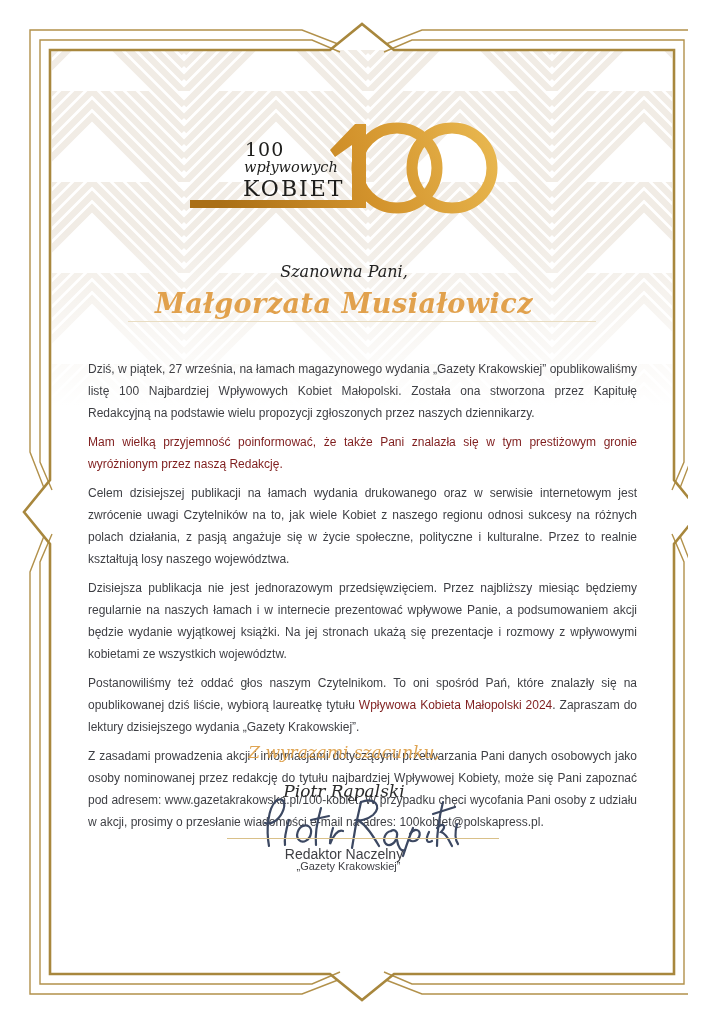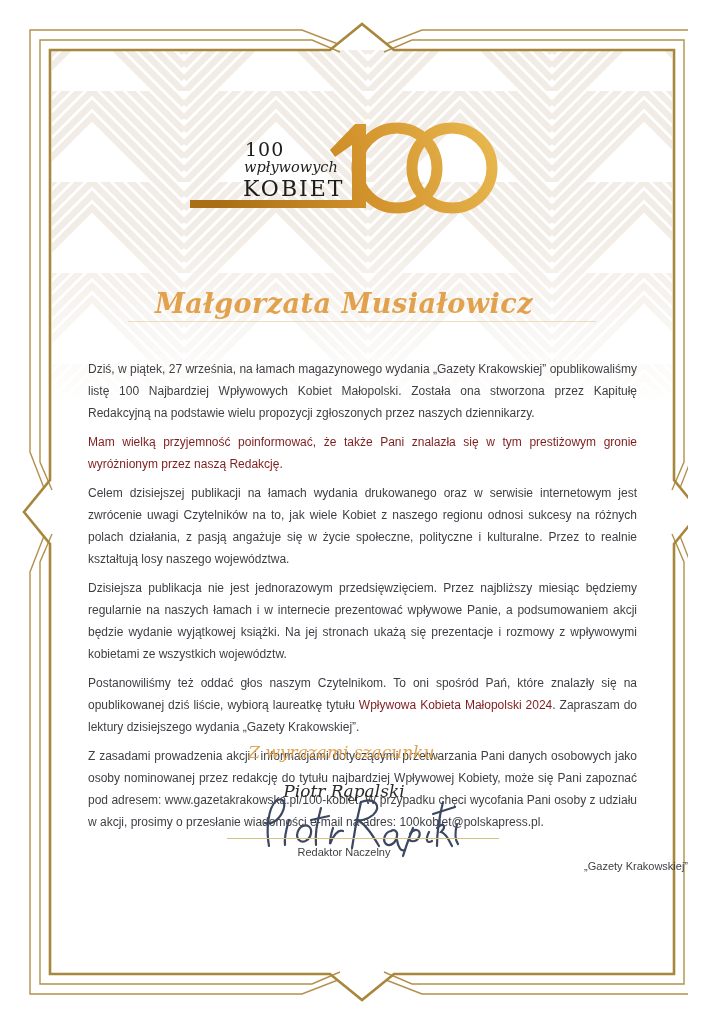--- a/index.html
+++ b/index.html
@@ -20,22 +20,22 @@
   
   .salutation { left:0; right:0; top:262px; text-align:center; font-family:"DejaVu Serif", serif; font-style:italic; font-size:16px; color:#232323; }
   .recipient  { left:0; right:0; top:288px; text-align:center; font-family:"DejaVu Serif", serif; font-style:italic; font-weight:bold; font-size:27px; color:#e1a14d; letter-spacing:.5px; }
   .name-rule  { left:128px; top:321px; width:468px; height:1px; background:#e9ddc2; }
   .body-text  { left:88px; top:358px; width:549px; text-align:justify; font-size:12px; line-height:22px; color:#3e3f44; }
   .body-text p { margin:0 0 7px 0; }
   .body-text .b { font-weight:normal; color:#7f1d1d; }
   .closing    { left:0; right:0; top:742px; text-align:center; font-family:"DejaVu Serif", serif; font-style:italic; font-size:17px; color:#dfa452; }
   .signer     { left:0; right:0; top:781px; text-align:center; font-family:"DejaVu Serif", serif; font-style:italic; font-size:17px; color:#2b2b2b; }
   .sig-rule   { left:227px; top:838px; width:272px; height:1px; background:#d9c089; }
-  .title1     { left:0; right:0; top:846px; text-align:center; font-size:11px; color:#3e3f44; }
-  .title2     { left:0; right:0; top:860px; text-align:right; font-size:11px; color:#3e3f44;padding-left:9px; }
+  .title1     { left:0; right:0; top:846px; text-align:center; font-size:14px; color:#3e3f44; }
+  .title2     { left:0; right:0; top:860px; text-align:center; font-size:11px; color:#3e3f44;padding-left:9px; }
   .footer-logo{ left:0; right:0; top:897px; text-align:center; font-family:"DejaVu Serif", serif; font-weight:bold; font-size:31px; color:#3a3a3a; }
 </style>
 </head>
 <body>
 
 <div class="page">
 
   <svg class="layer" width="724" height="1024" aria-hidden="true">
     <defs>
       <pattern id="chev" width="184" height="91" patternUnits="userSpaceOnUse">
@@ -80,20 +80,21 @@
     </defs>
     <circle cx="212" cy="56" r="40" stroke="url(#goldg)" stroke-width="11" fill="none"></circle>
     <circle cx="267" cy="56" r="40" stroke="url(#goldg)" stroke-width="11" fill="none"></circle>
     <path d="M5 88 H167 V33 L150 45 L145 38 L170 12 H181 V96 H5 Z" fill="url(#goldg)"></path>
   </svg>
 
   <div class="abs logo-small1">100</div>
   <div class="abs logo-small2">wpływowych</div>
   <div class="abs logo-small3">KOBIET</div>
 
+  <div class="abs salutation">Szanowna Pani,</div>
   <div class="abs recipient">Małgorzata Musiałowicz</div>
   <div class="abs name-rule"></div>
 
   <div class="abs body-text">
       <p><span>Dziś, w piątek, 27 września, na łamach magazynowego wydania „Gazety Krakowskiej” opublikowaliśmy listę 100 Najbardziej Wpływowych Kobiet Małopolski. Została ona stworzona przez Kapitułę Redakcyjną na podstawie wielu propozycji zgłoszonych przez naszych dziennikarzy.</span></p>
       <p><span class="b">Mam wielką przyjemność poinformować, że także Pani znalazła się w tym prestiżowym gronie wyróżnionym przez naszą Redakcję.</span></p>
       <p><span>Celem dzisiejszej publikacji na łamach wydania drukowanego oraz w serwisie internetowym jest zwrócenie uwagi Czytelników na to, jak wiele Kobiet z naszego regionu odnosi sukcesy na różnych polach działania, z pasją angażuje się w życie społeczne, polityczne i kulturalne. Przez to realnie kształtują losy naszego województwa.</span></p>
       <p><span>Dzisiejsza publikacja nie jest jednorazowym przedsięwzięciem. Przez najbliższy miesiąc będziemy regularnie na naszych łamach i w internecie prezentować wpływowe Panie, a podsumowaniem akcji będzie wydanie wyjątkowej książki. Na jej stronach ukażą się prezentacje i rozmowy z wpływowymi kobietami ze wszystkich województw.</span></p>
       <p><span>Postanowiliśmy też oddać głos naszym Czytelnikom. To oni spośród Pań, które znalazły się na opublikowanej dziś liście, wybiorą laureatkę tytułu </span><span class="b">Wpływowa Kobieta Małopolski 2024</span><span>. Zapraszam do lektury dzisiejszego wydania „Gazety Krakowskiej”.</span></p>
       <p><span>Z zasadami prowadzenia akcji i informacjami dotyczącymi przetwarzania Pani danych osobowych jako osoby nominowanej przez redakcję do tytułu najbardziej Wpływowej Kobiety, może się Pani zapoznać pod adresem: www.gazetakrakowska.pl/100-kobiet. W przypadku chęci wycofania Pani osoby z udziału w akcji, prosimy o przesłanie wiadomości e-mail na adres: 100kobiet@polskapress.pl.</span></p>

